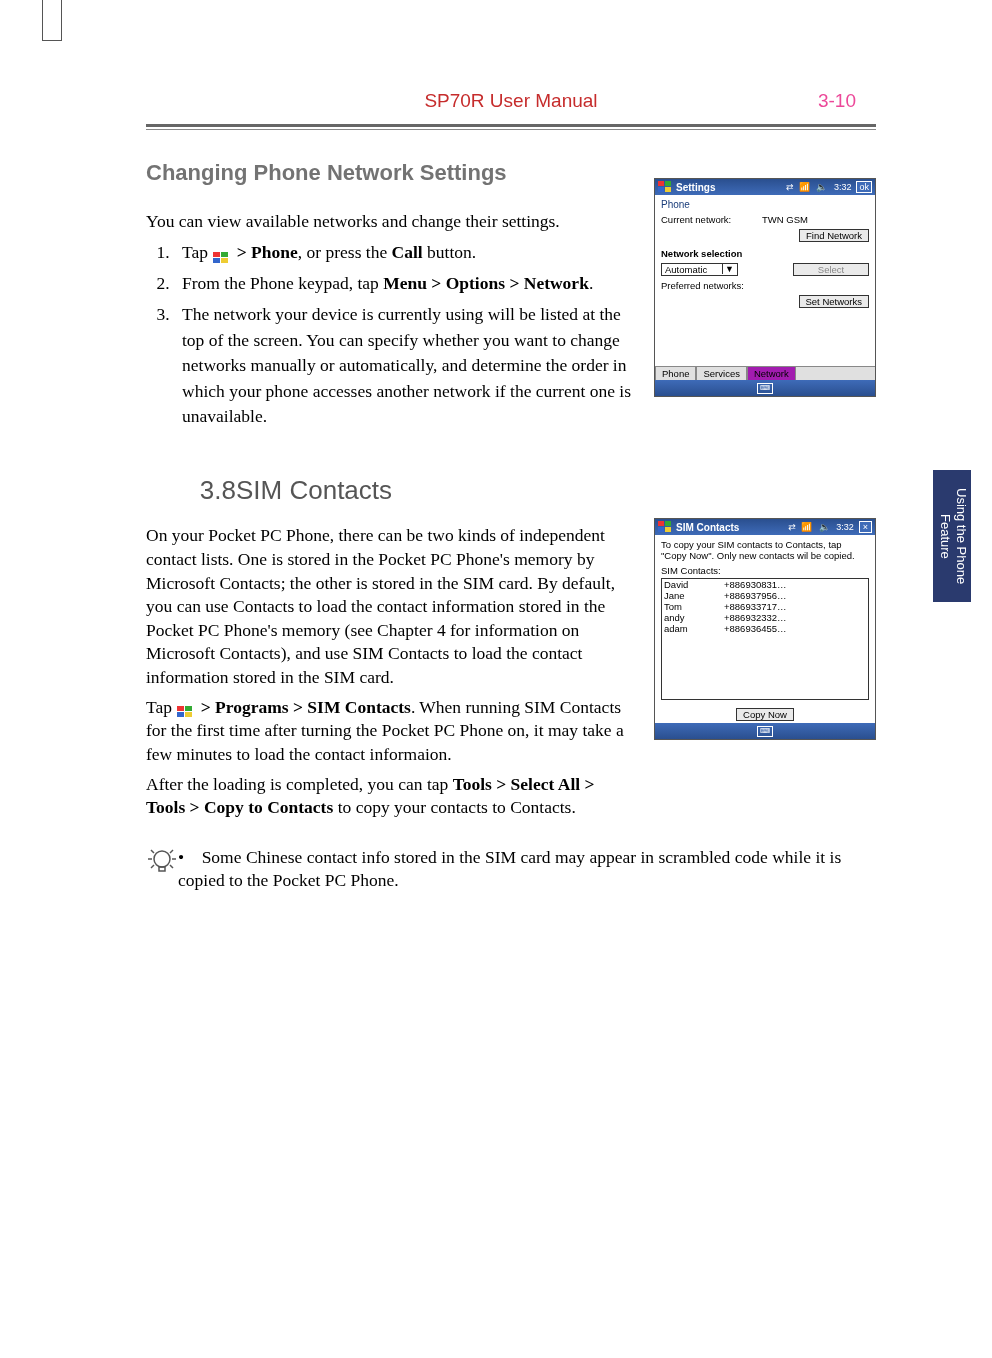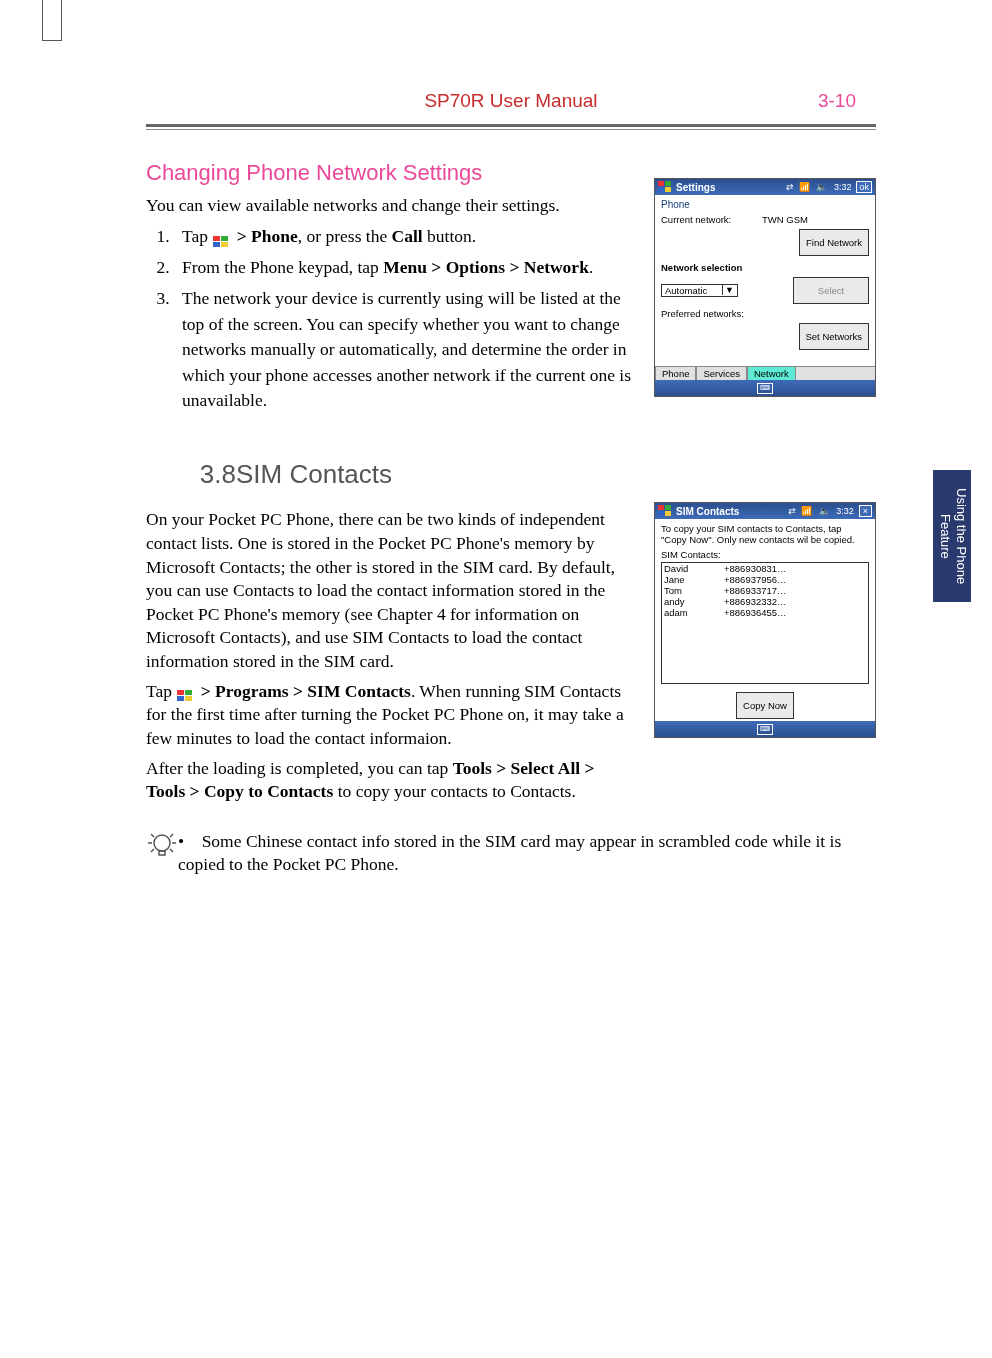--- a/index.html
+++ b/index.html
@@ -49,24 +49,24 @@
   .hr-thin {
     border: none;
     border-top: 1px solid #888;
     margin: 2px 70px 20px 70px;
   }
   .content {
     padding: 0 70px;
   }
   h3.subsection {
     font-family: Arial, sans-serif;
-    font-weight: normal;
+    font-weight: bold;
     font-size: 22px;
-    color: #ec4899;
-    margin: 10px 0 8px;
+    color: #737373;
+    margin: 10px 0 24px;
   }
   h2.section {
     font-family: Arial, sans-serif;
     font-weight: normal;
     font-size: 26px;
     color: #555;
     margin: 40px 0 12px;
   }
   h2.section .num { display:inline-block; width:90px;text-align:right; }
   p { font-size: 17.5px; line-height: 1.35; margin: 6px 0; }
@@ -110,32 +110,32 @@
   .close-btn {
     background:#3e6bb8; border:1px solid #fff; color:#fff;
     font-size:9px; padding:0 3px;
   }
   .wm-body { padding: 4px 6px 2px 6px; min-height: 165px; }
   .wm-body .link { color:#1a3d7a; font-size:10px; }
   .fieldrow { display:flex; align-items:center; margin:4px 0; gap:6px; }
   .fieldrow .lbl { width: 95px; }
   .wm-btn {
     border:1px solid #333; background:#eaeaea; font-size:9.5px;
-    padding:7px 6px; display:inline-block;
+    padding:0 6px; display:inline-block;
   }
   .wm-btn.disabled { color:#888; }
   .select-box {
     border:1px solid #333; padding:0 14px 0 3px; position:relative; width:58px; display:inline-block;
   }
   .select-box .chev { position:absolute; right:1px; top:0; font-size:9px; border-left:1px solid #333; padding:0 2px; }
   .tabs-bottom {
     display:flex; border-top:1px solid #888; background:#e0e0e0;
   }
   .tabs-bottom .tab {
-    border:1px solid #888; border-bottom:none; background:#5eead4;
+    border:1px solid #888; border-bottom:none; background:#a21caf;
     font-size:9.5px; padding:1px 6px; margin-top:-1px;
   }
   .tabs-bottom .tab.inactive { background:#e0e0e0; }
   .wm-bottombar {
     background: linear-gradient(#3e6bb8,#2a4f8f);
     height: 16px; text-align:center; color:#fff; font-size:10px;
   }
   .kbd-icon { border:1px solid #fff; display:inline-block; width:14px; height:9px; margin-top:3px; font-size:7px; line-height:8px; }
   .sim-list {
     border:1px solid #333; margin-top:2px; height:120px; overflow:hidden;

